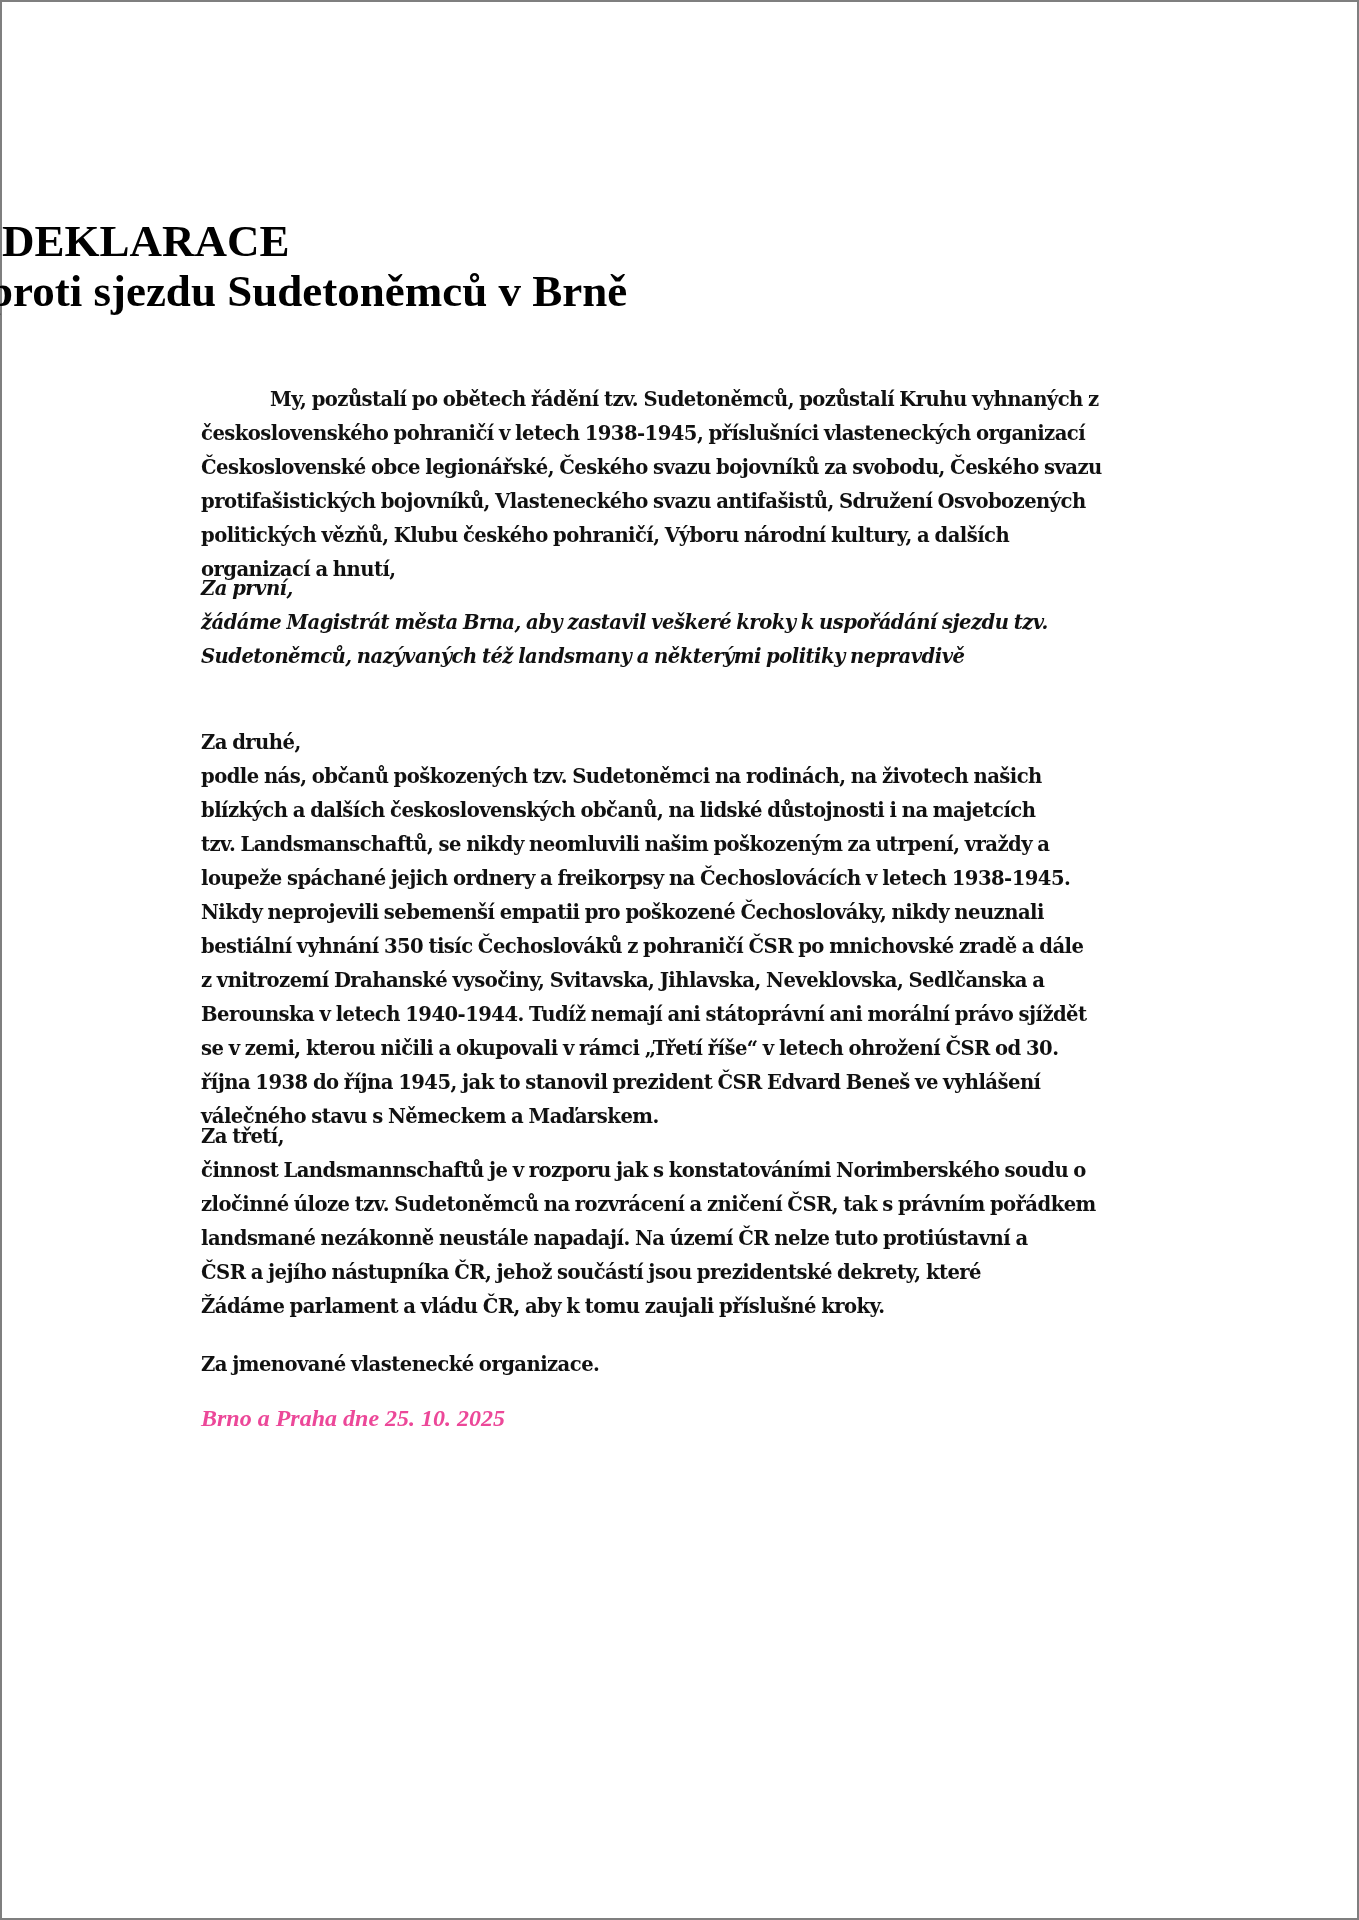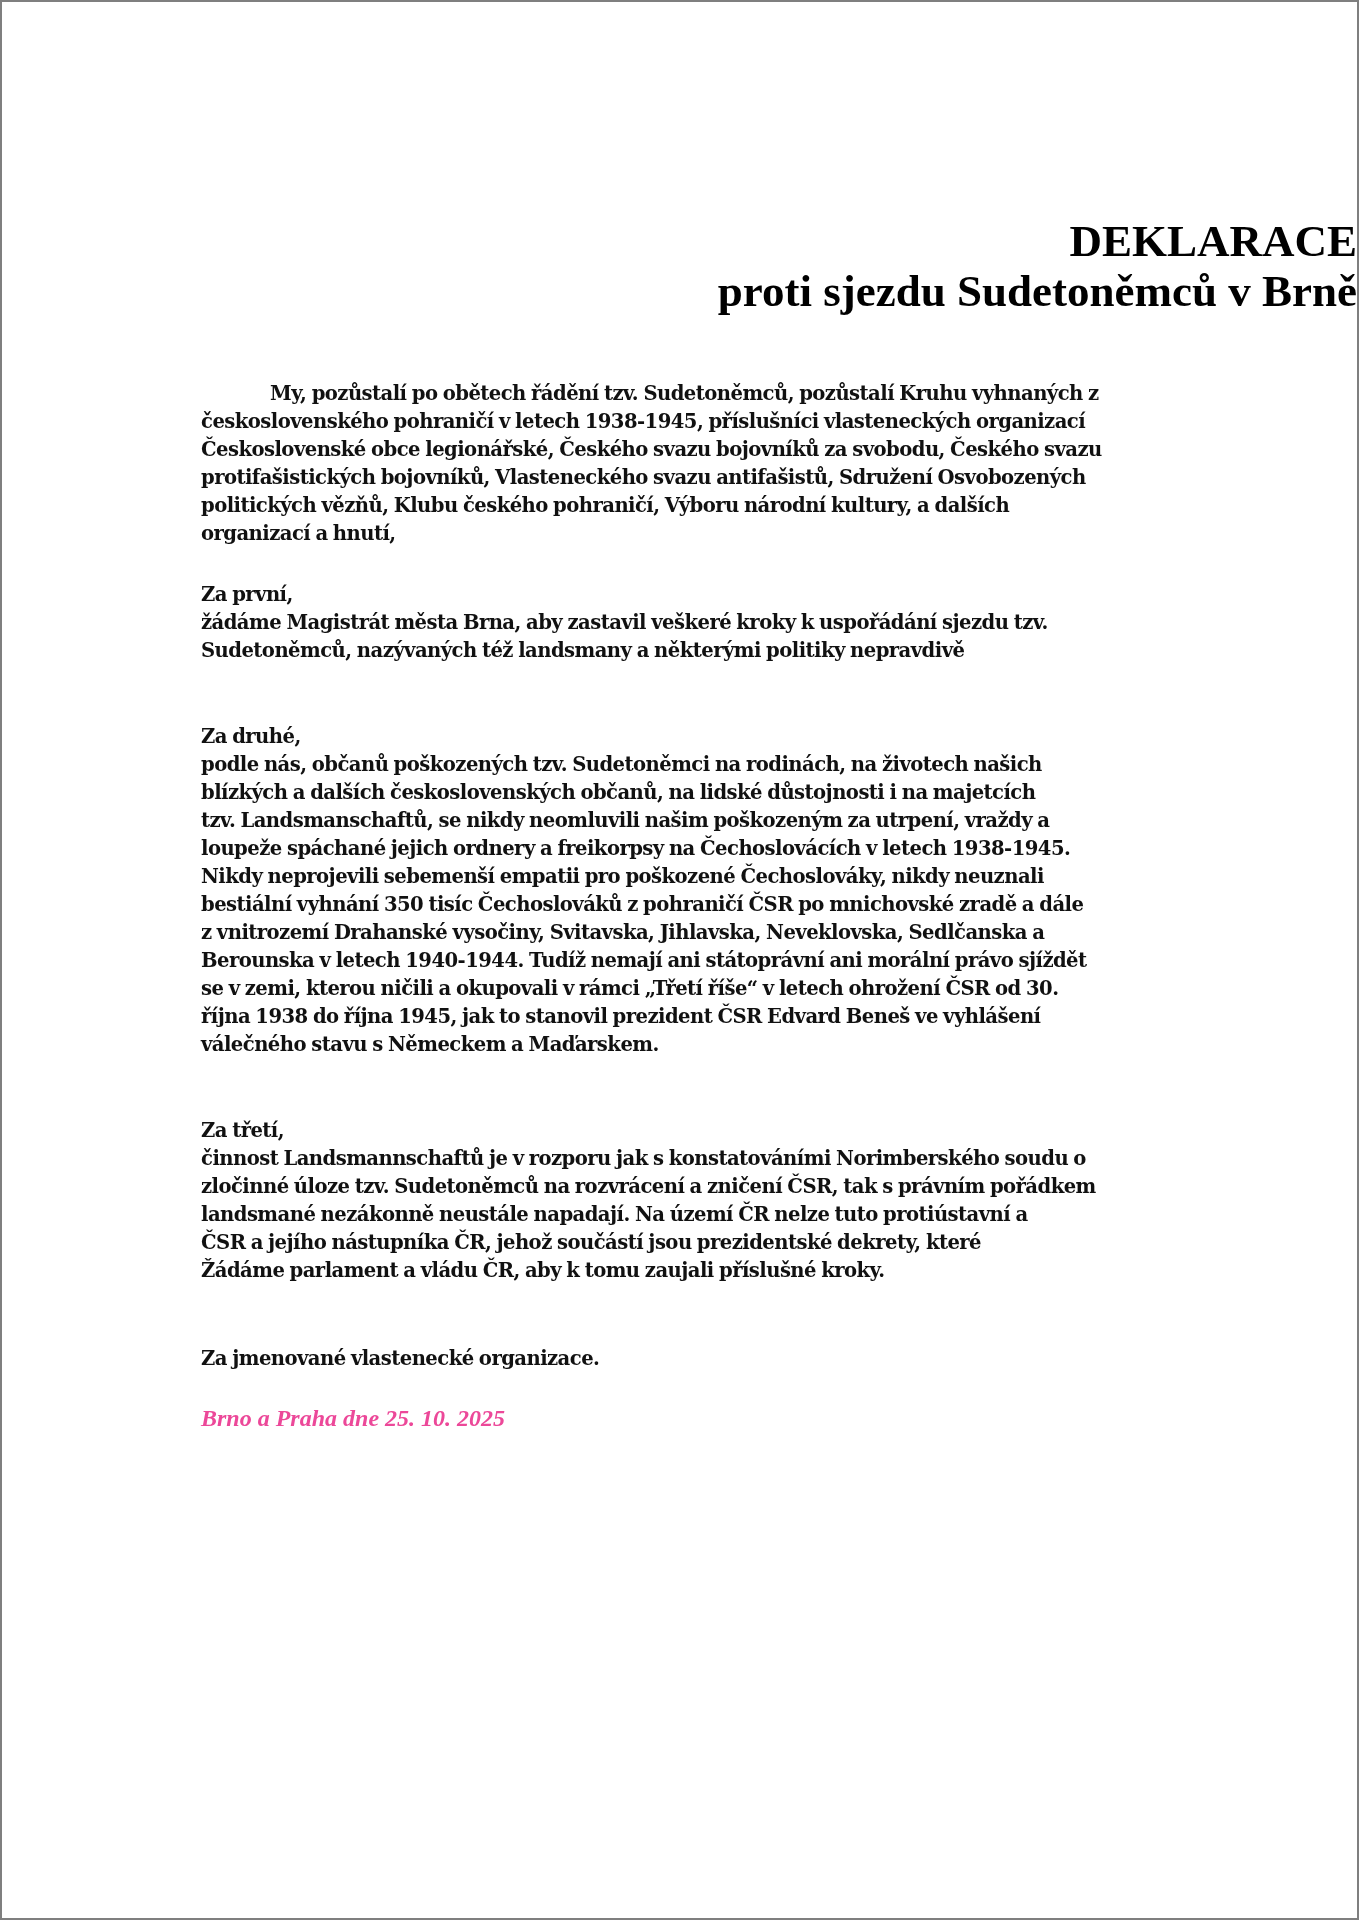--- a/index.html
+++ b/index.html
@@ -10,44 +10,44 @@
     overflow: hidden;
   }
   .page {
     position: absolute; left: 0; top: 0;
     width: 1355px; height: 1916px;
     border: 2px solid #7f7f7f;
     background: #ffffff;
   }
   .title {
     position: absolute; left: 0; right: 0;
-    text-align: right;
+    text-align: left;
     font-family: "Liberation Serif", serif;
     font-weight: bold;
     color: #000;
     font-size: 45px;
     line-height: 50px;
     margin: 0;
   }
   .title-1 { top: 214px; }
   .title-2 { top: 264px; left: -14px; }
   .body {
     position: absolute; left: 199px; width: 960px;
     font-family: "DejaVu Serif", serif;
     font-weight: bold;
     font-size: 19.6px;
     letter-spacing: -0.55px;
     word-spacing: -1px;
     color: #111;
     line-height: 28px;
   }
-  .line { display: block; white-space: nowrap; height: 28px; }
+  .line { display: block; white-space: nowrap; height: 28px; margin-top: 6px; }
   .indent { padding-left: 69px; }
   .p1 { top: 378px; }
-  .p2 { top: 579px; }
+  .p2 { top: 567px; font-style: italic; }
   .p3 { top: 721px; }
   .p4 { top: 1115px; }
   .p5 { top: 1343px; }
   .date {
     position: absolute; left: 199px; top: 1401px;
     font-family: "Liberation Serif", serif;
     font-weight: bold; font-style: italic;
     font-size: 24px; line-height: 30px;
     color: #ec4899;
     white-space: nowrap;

